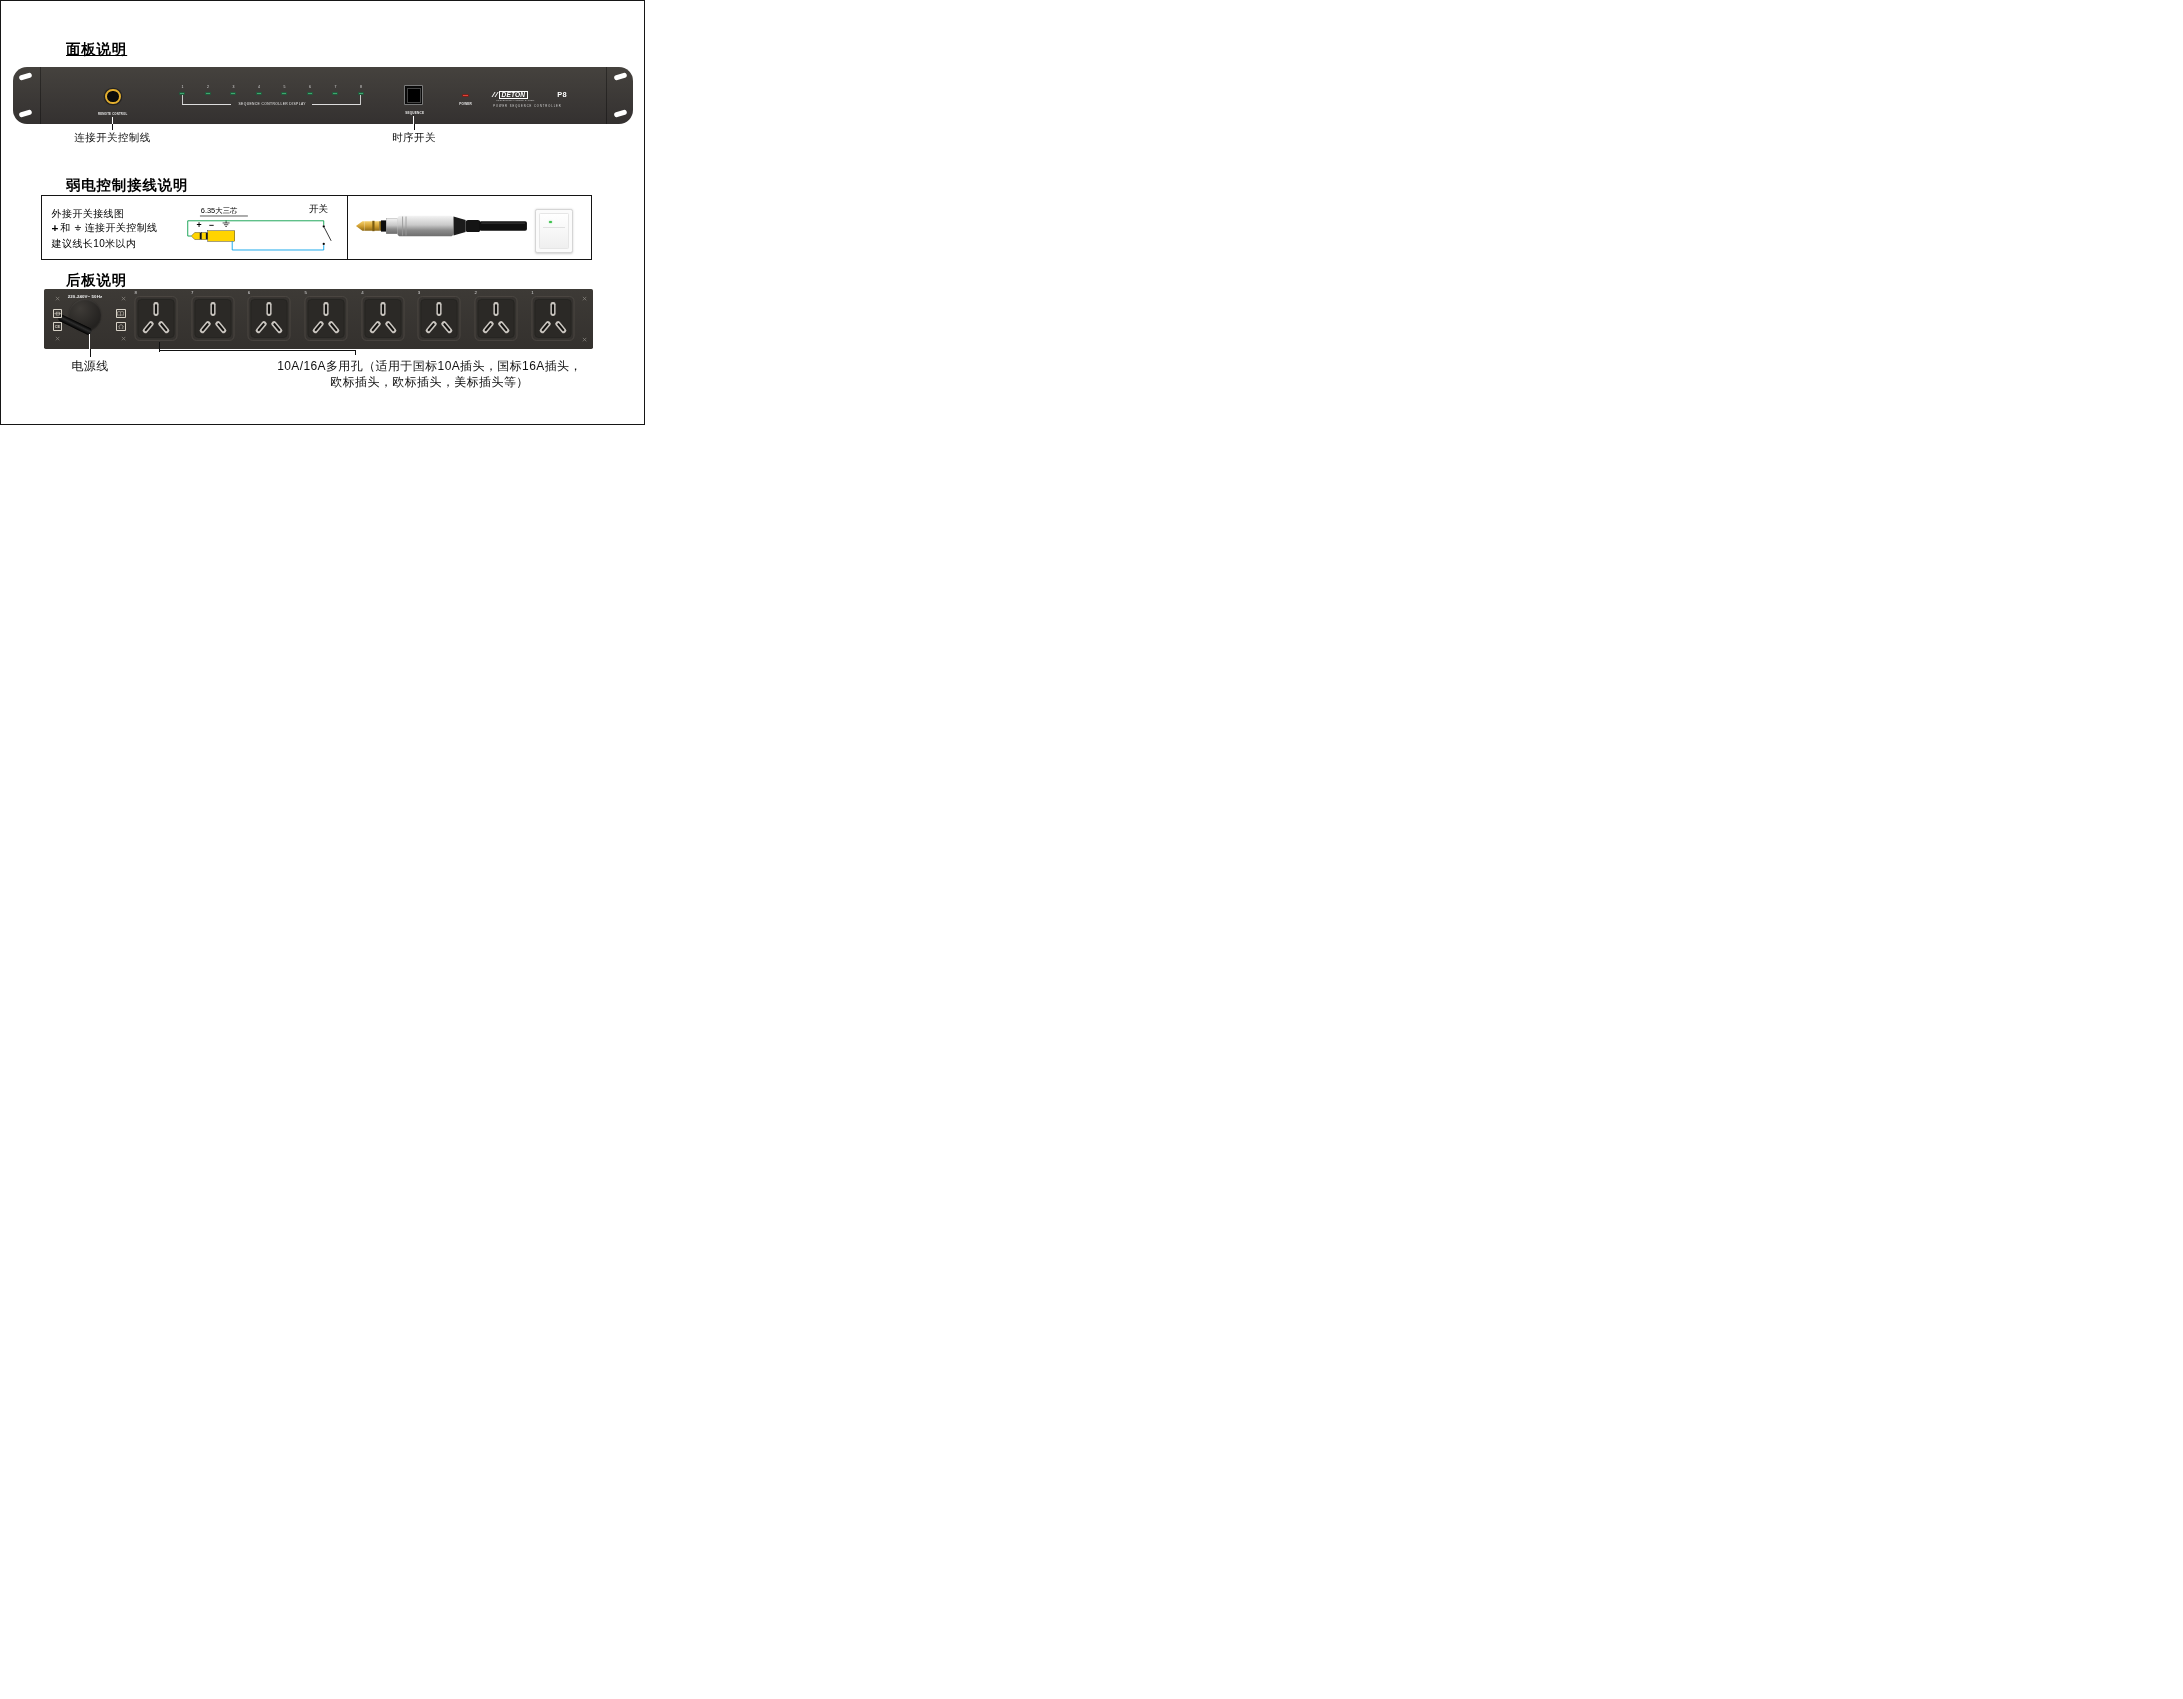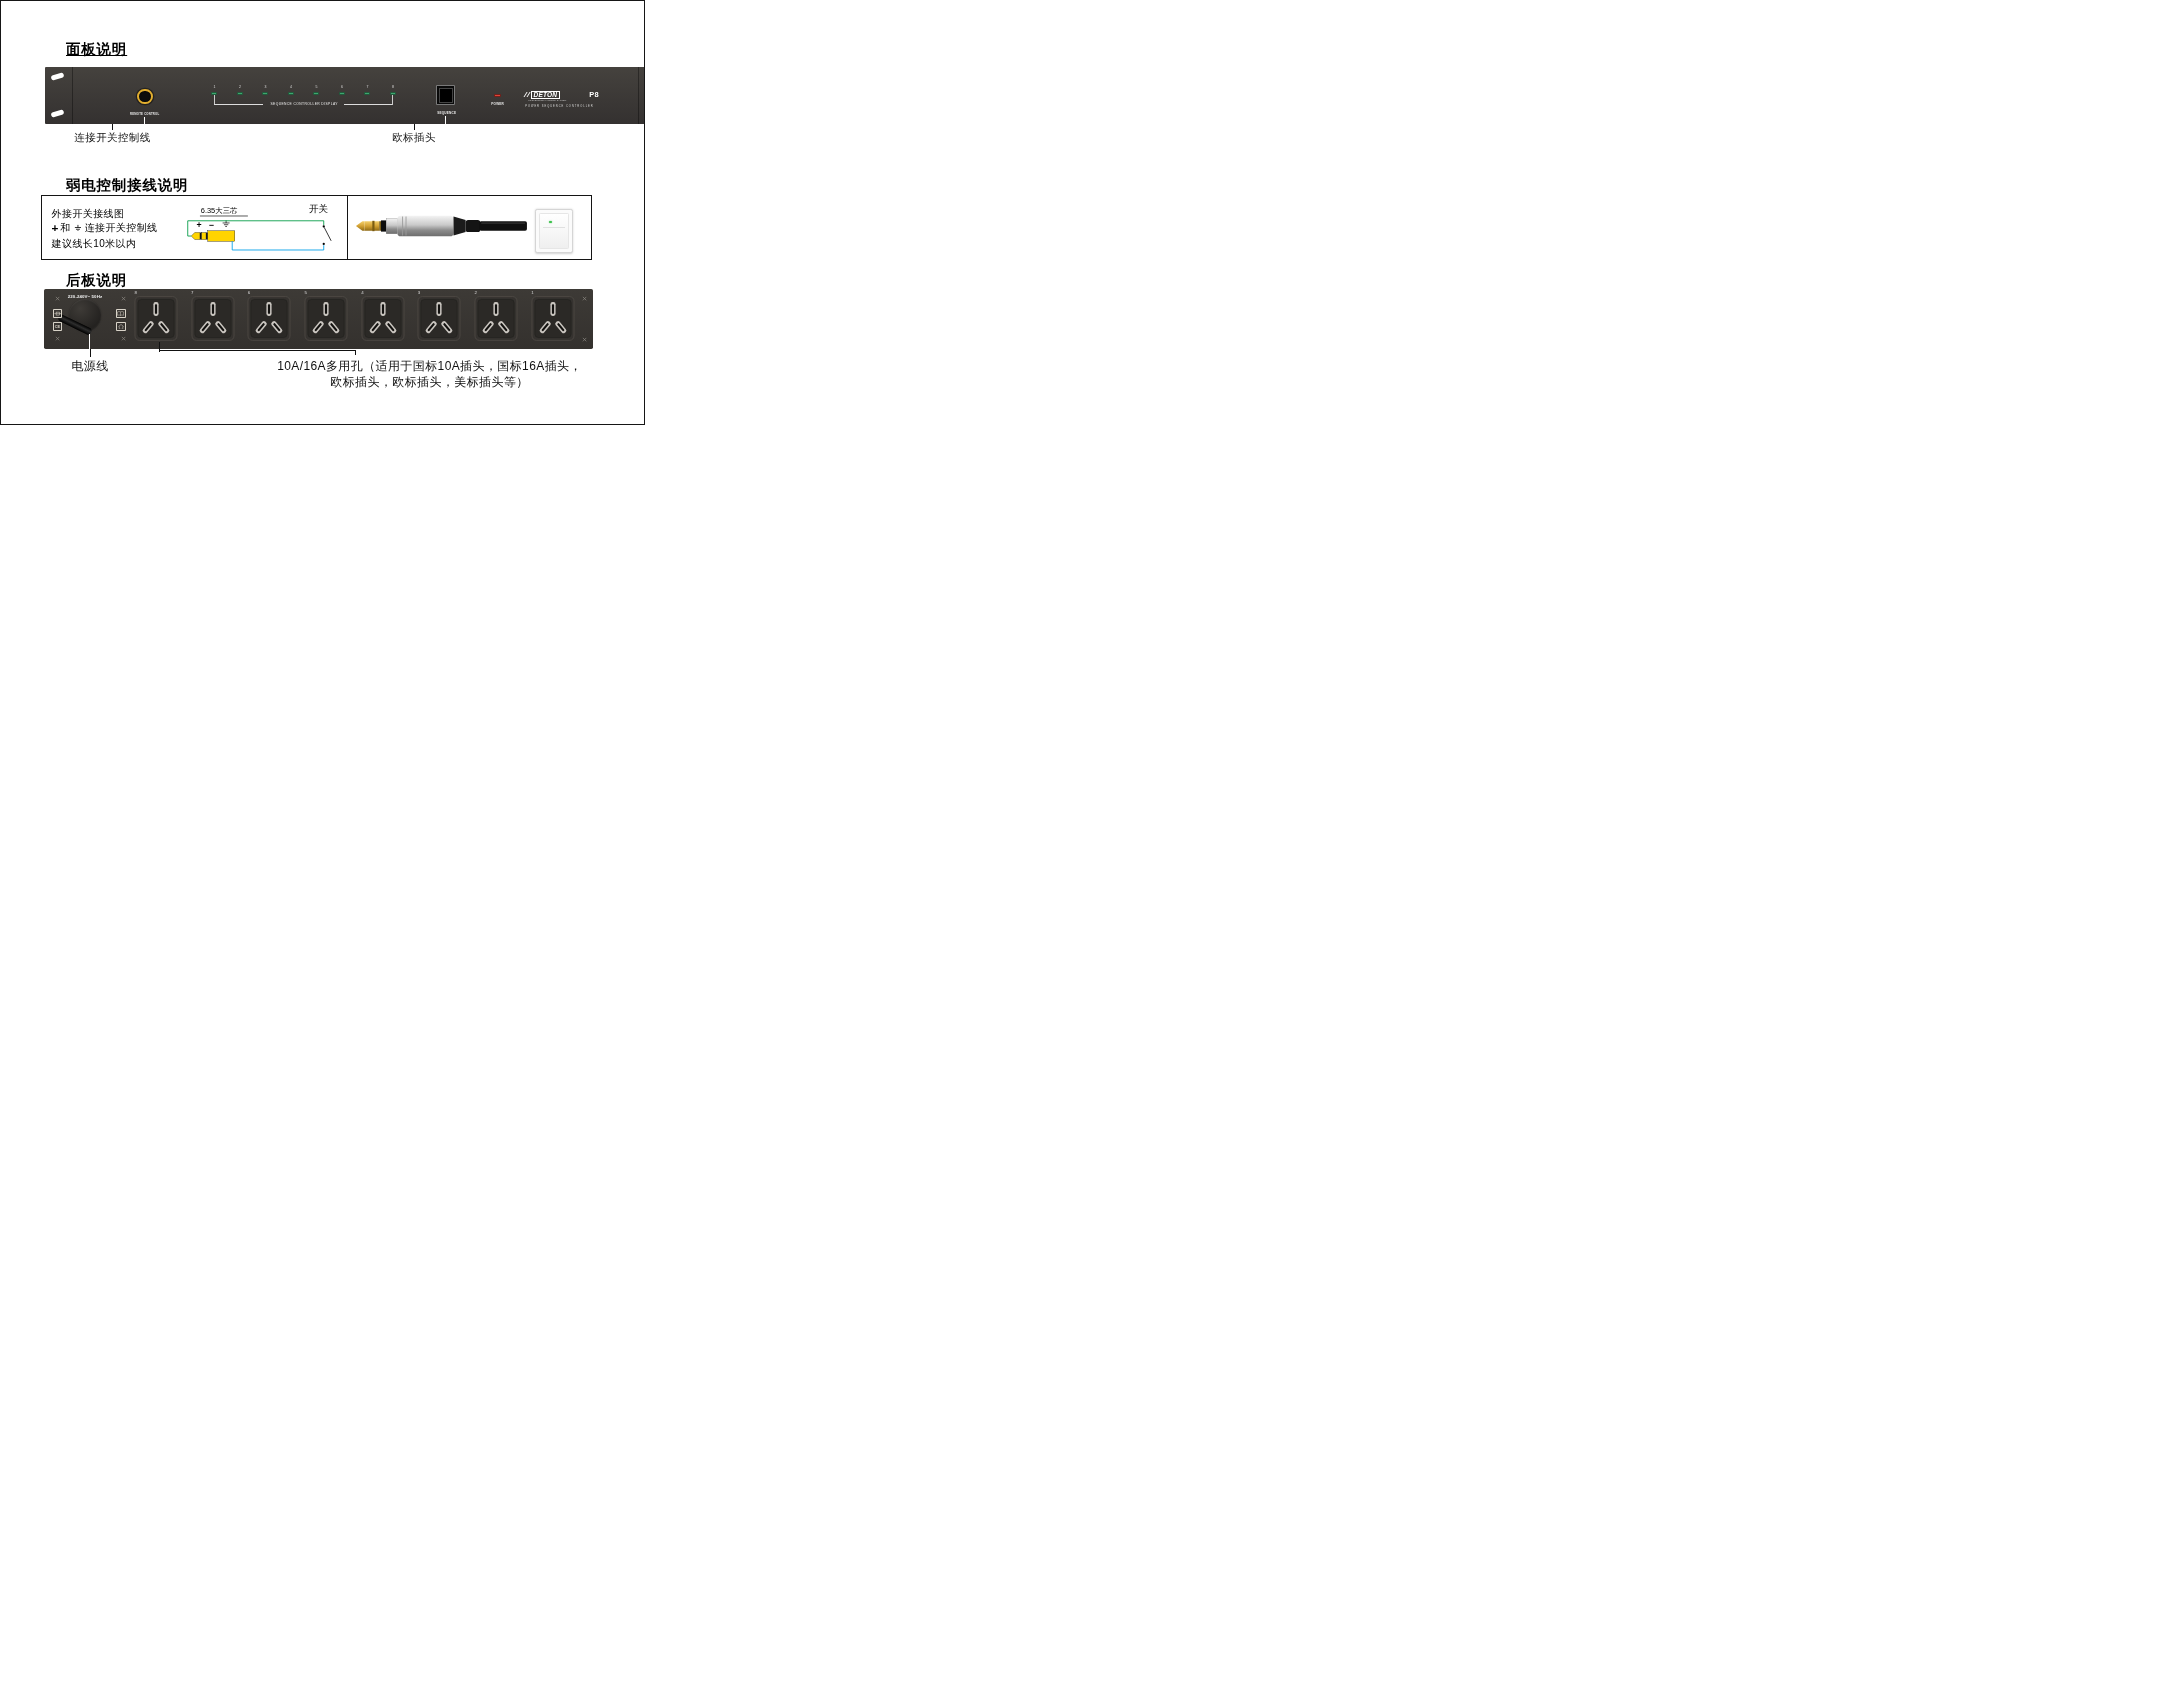--- a/index.html
+++ b/index.html
@@ -3,21 +3,21 @@
 <meta charset="utf-8">
 <style>
   html,body{margin:0;padding:0;background:#fff;}
   body{font-family:"Liberation Sans","DejaVu Sans",sans-serif;}
   .page{position:relative;width:645px;height:425px;background:#fff;border:0.9px solid #161616;box-sizing:border-box;overflow:hidden;}
   .abs{position:absolute;}
   .sec-title{position:absolute;font-size:14.4px;font-weight:800;color:#000;letter-spacing:0.9px;}
 
   
   .panel-front{position:absolute;left:12.2px;top:66px;width:620px;height:57px;
-    background:linear-gradient(180deg,#45423e,#343130);border-radius:1px;margin-left:32px;}
+    background:linear-gradient(180deg,#45423e,#343130);border-radius:14px;}
   .oval{position:absolute;width:13px;height:5.2px;background:#fff;border-radius:3.1px;transform:rotate(-18deg);}
   .ear-seam{position:absolute;top:0;width:0.4px;height:57px;background:rgba(0,0,0,.35);}
   .jack{position:absolute;left:92px;top:22px;width:11.4px;height:11.4px;border-radius:50%;
     border:2.2px solid #e2ae2f;background:#0c0c0c;box-shadow:0 0 0 1.3px rgba(0,0,0,.4), inset 0 0 1.7px #000;}
   .tinylabel{position:absolute;color:#e8e8e8;font-weight:700;text-align:center;letter-spacing:0.2px;}
   .led-row{position:absolute;left:164px;top:17.5px;width:189px;display:flex;justify-content:space-between;}
   .led-cell{width:10.5px;display:flex;flex-direction:column;align-items:center;}
   .led-num{font-size:3.5px;color:#ddd;height:4.4px;line-height:4.4px;}
   .led{margin-top:3.5px;width:6.1px;height:3.1px;border-radius:0.9px;
     background:linear-gradient(180deg,#d9f4e3,#2f9e63 55%,#1f7a4a);border:0.4px solid rgba(0,0,0,.45);box-sizing:border-box;}
@@ -146,21 +146,21 @@
       <span class="brand-name">DETON</span>
     </div>
     <div class="brand-tagline">PROFESSIONAL SOUND SYSTEM</div>
     <div class="model">P8</div>
     <div class="product-name">POWER SEQUENCE CONTROLLER</div>
   </div>
 
   <div class="cblack" style="left:111px;top:123px;height:6.1px;"></div>
   <div class="callout-label" style="left:72px;top:130px;width:79px;">连接开关控制线</div>
   <div class="cblack" style="left:413px;top:123px;height:6.1px;"></div>
-  <div class="callout-label" style="left:378px;top:130px;width:70px;">欧标插头</div>
+  <div class="callout-label" style="left:378px;top:130px;width:70px;">时序开关</div>
 
   <div class="sec-title" style="left:65px;top:175px;">弱电控制接线说明</div>
 
   <div class="wiring-box">
     <div class="wdivider"></div>
 
     <div class="wline" style="top:10.5px;">外接开关接线图</div>
     <div class="wline wline2" style="top:24.5px;">
       <span class="w-plus">+</span>
       <span>和</span>

